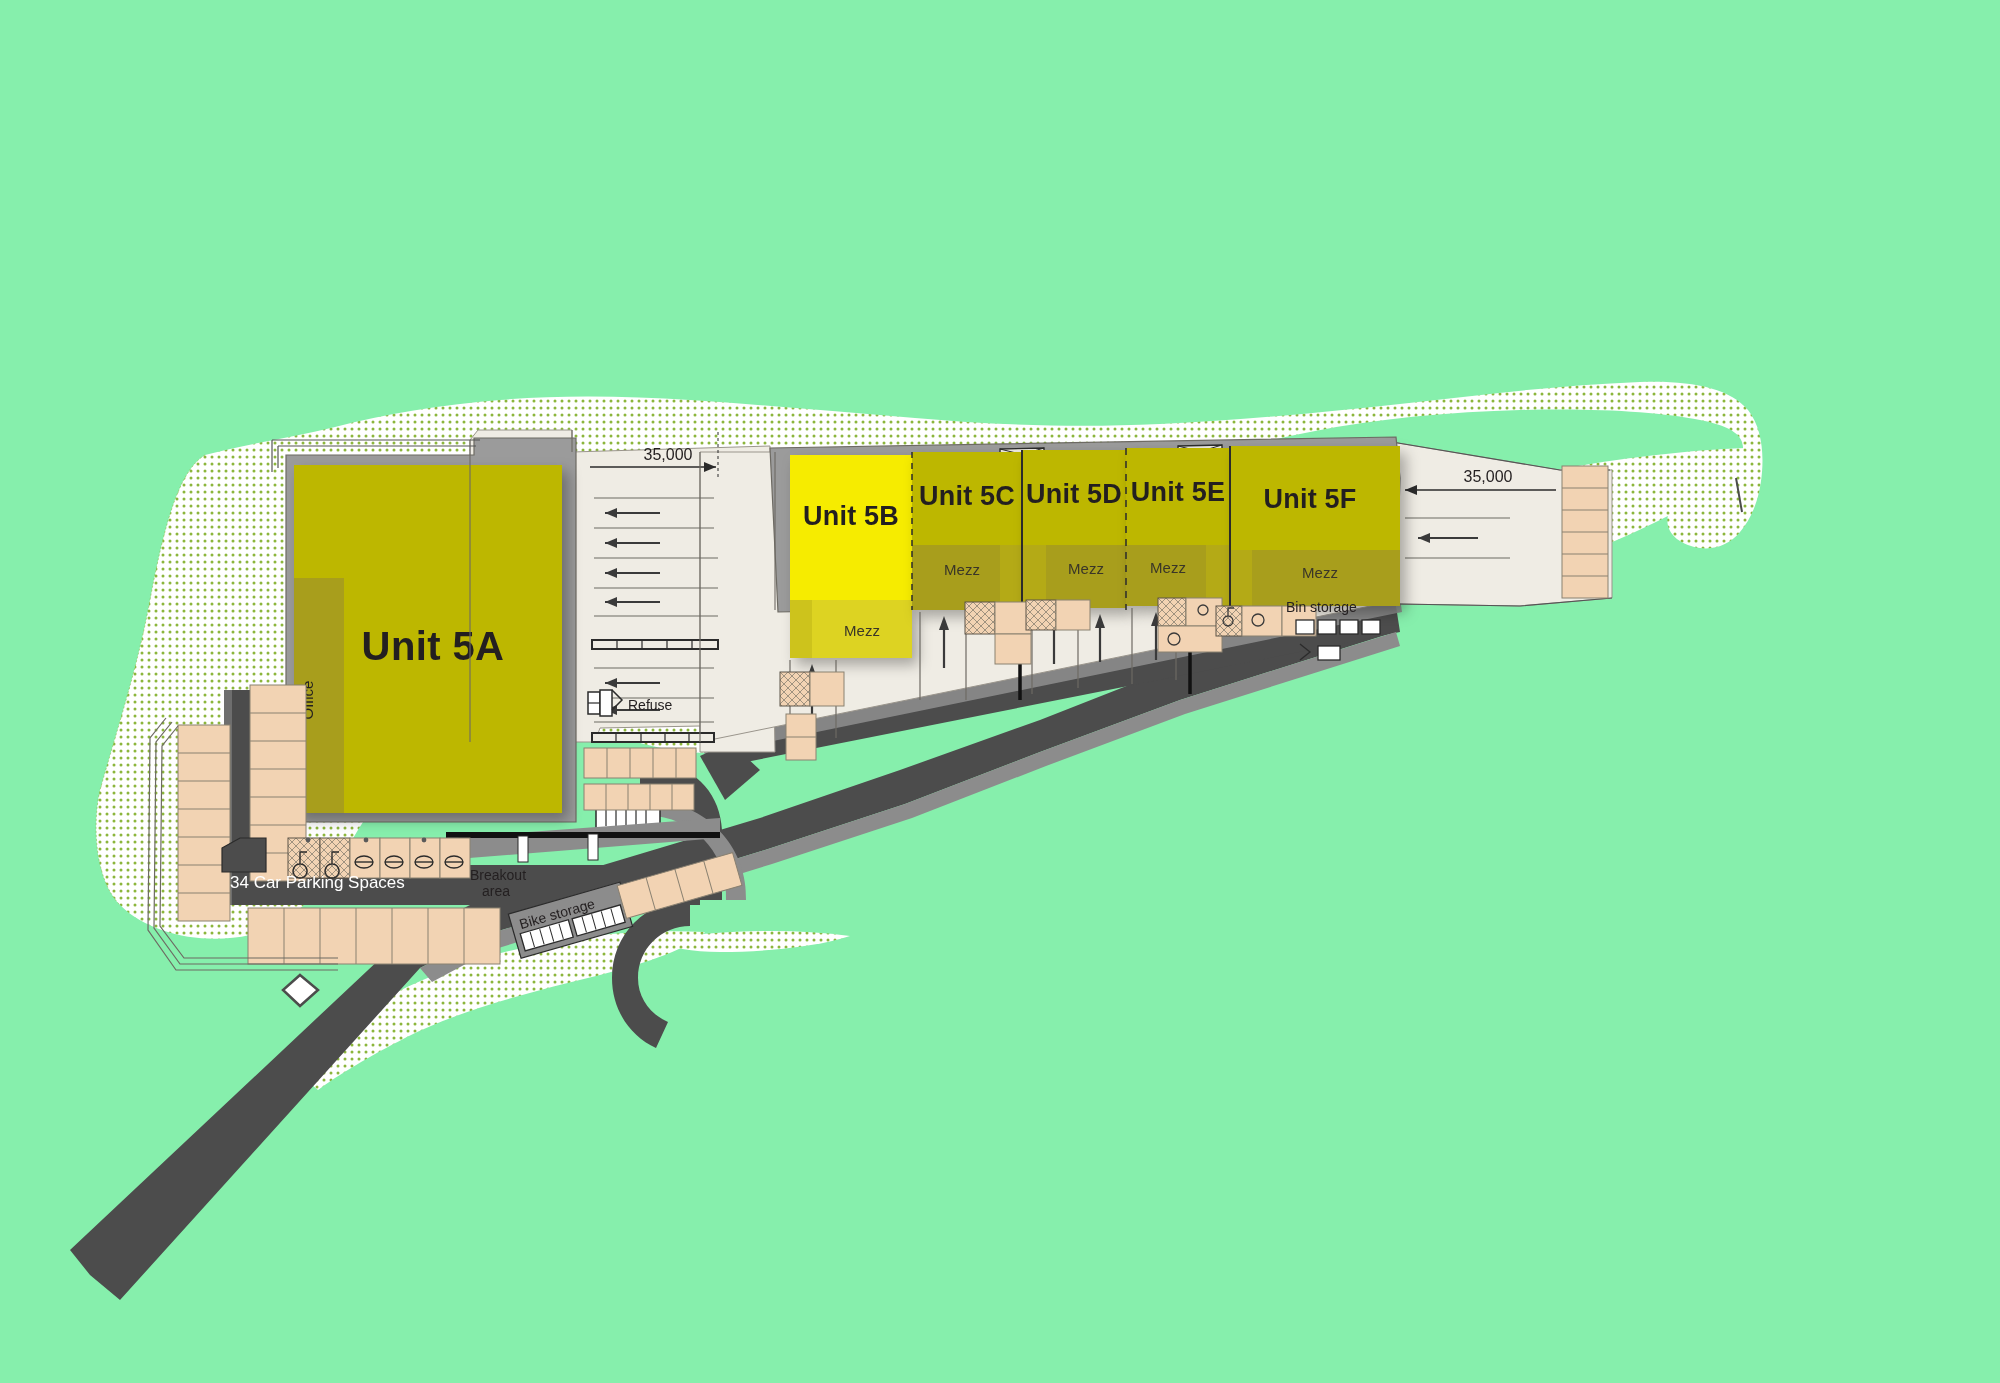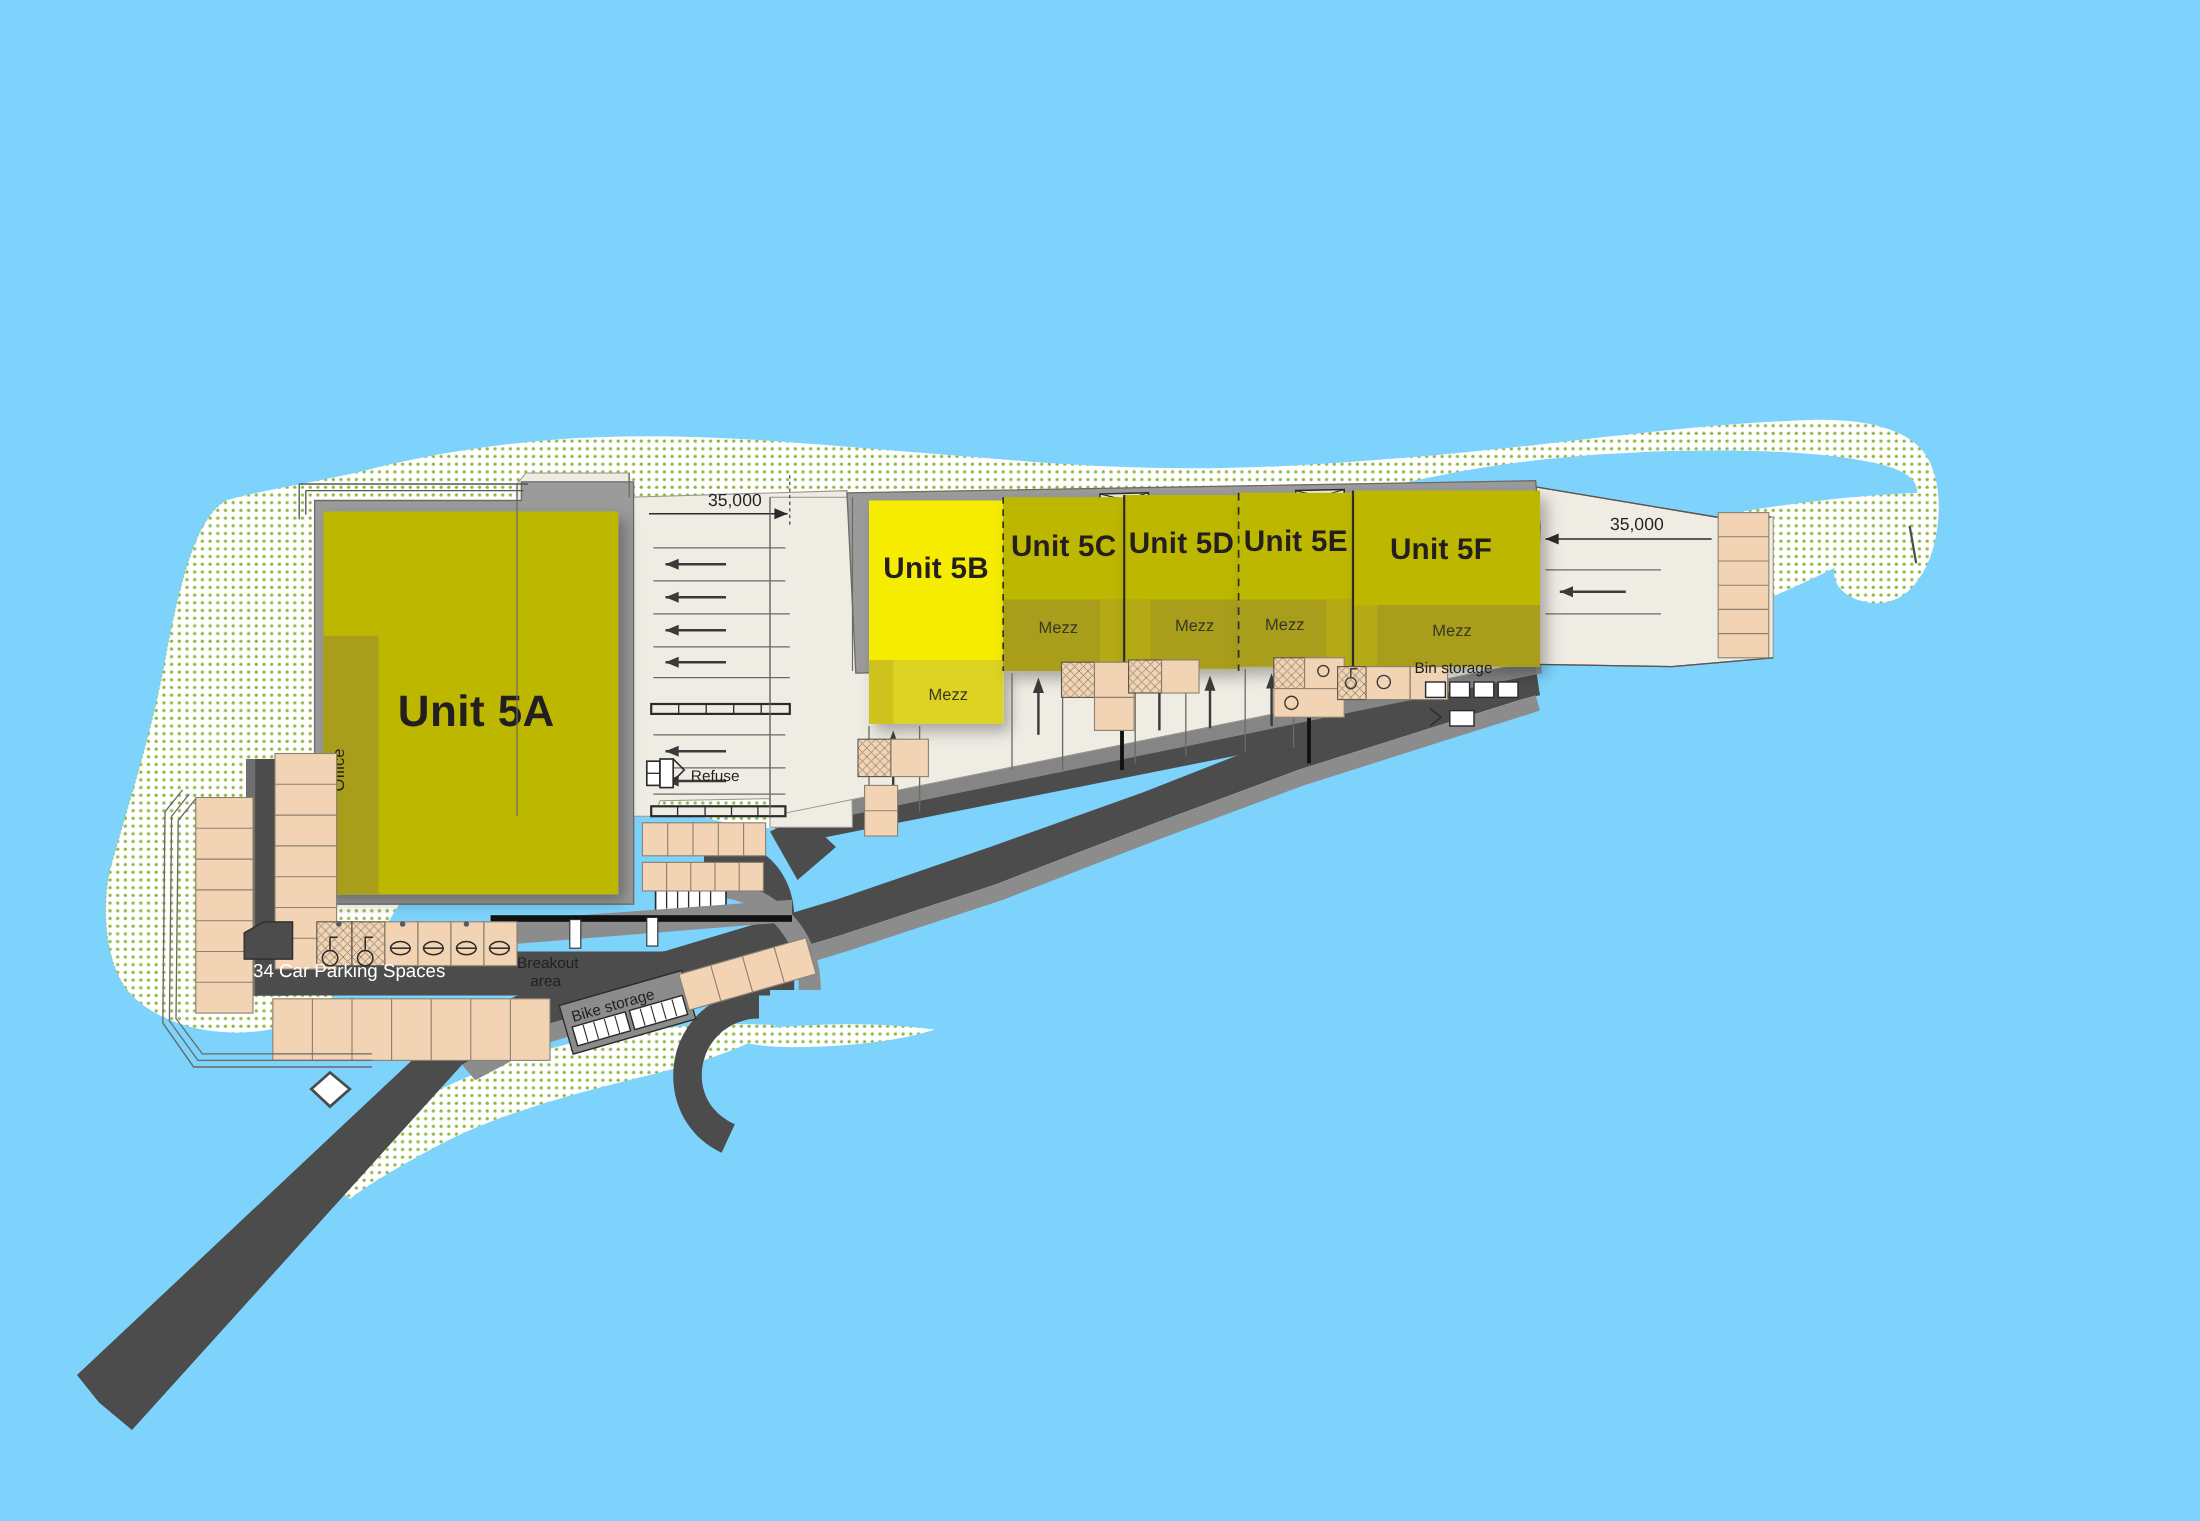--- a/index.html
+++ b/index.html
@@ -1,17 +1,17 @@
 <!DOCTYPE html>
 <html><head>
 <meta charset="utf-8">
 <style>
   html,body{margin:0;padding:0;background:#ffffff;}
   body{width:2000px;height:1383px;overflow:hidden;font-family:"Liberation Sans",sans-serif;}
-  #stage{position:relative;width:2000px;height:1383px;background:#7dd3fc;}
+  #stage{position:relative;width:2000px;height:1383px;background:#86efac;}
   svg{display:block;}
   .unit-lbl{font-weight:bold;font-size:27px;fill:#231f20;letter-spacing:.2px;}
   .unit-lbl-lg{font-weight:bold;font-size:40px;fill:#231f20;letter-spacing:.4px;}
   .mezz-lbl{font-size:15px;fill:#3a3628;font-family:"Liberation Sans",sans-serif;}
   .dim-lbl{font-size:16px;fill:#231f20;font-family:"Liberation Sans",sans-serif;}
   .small-lbl{font-size:14px;fill:#231f20;font-family:"Liberation Sans",sans-serif;}
   .white-lbl{font-size:17px;fill:#ffffff;font-family:"Liberation Sans",sans-serif;}
   .office-lbl{font-size:15px;fill:#231f20;font-family:"Liberation Sans",sans-serif;}
 </style>
 </head>

